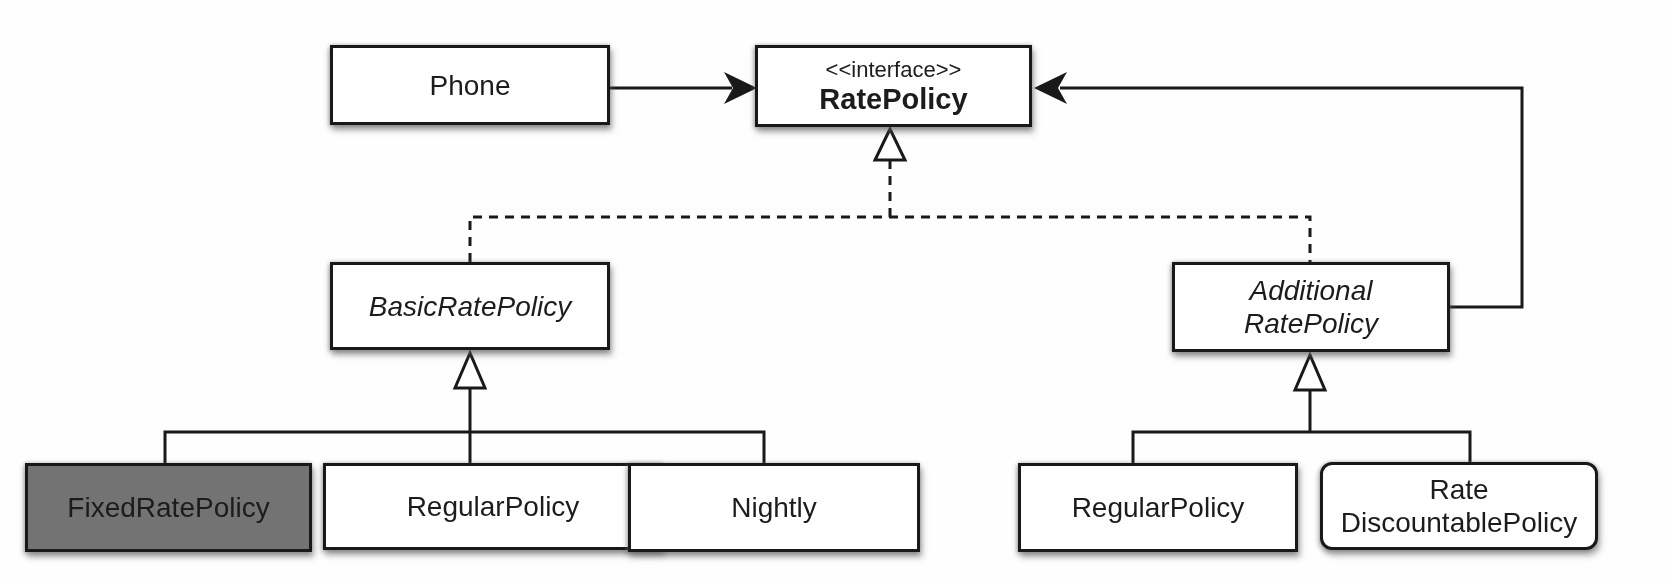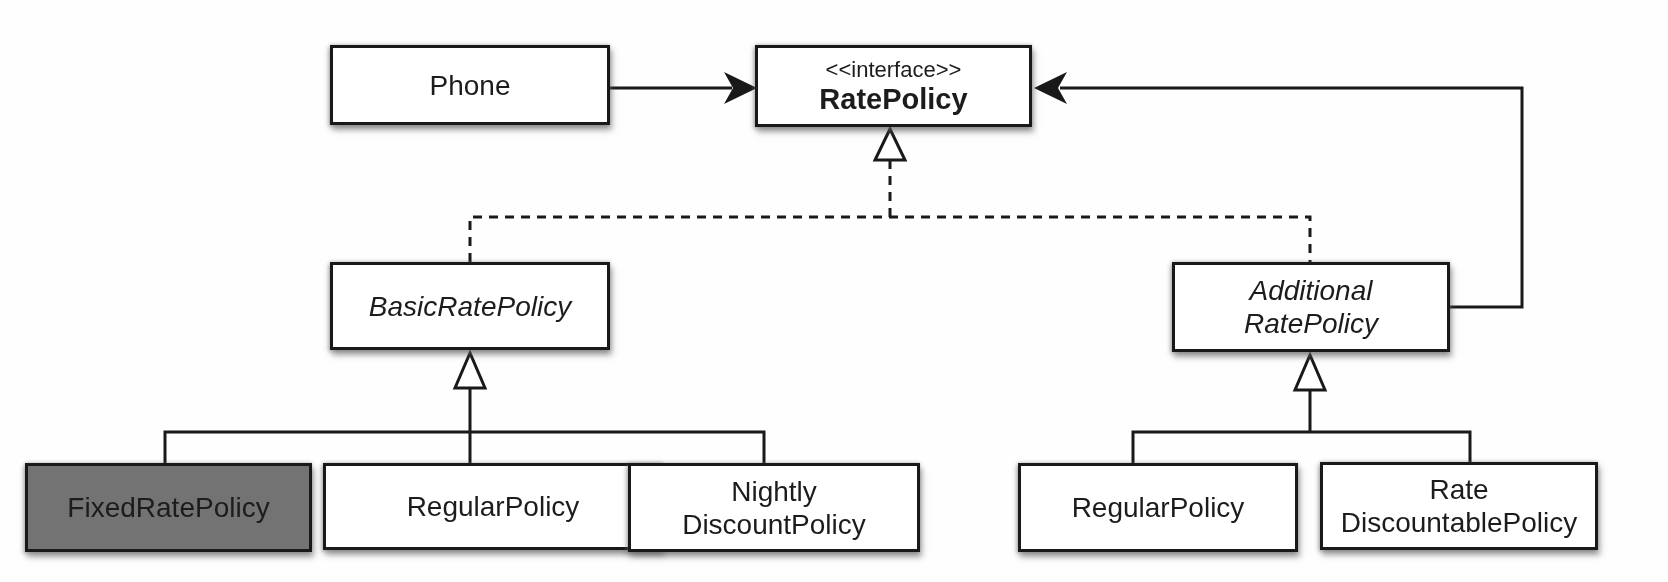--- a/index.html
+++ b/index.html
@@ -22,21 +22,21 @@
   .uml-box.highlight{background:#737373;}
   
   .b-phone{left:330px;top:45px;width:280px;height:80px;}
   .b-ratepolicy{left:755px;top:45px;width:277px;height:82px;}
   .b-basic{left:330px;top:262px;width:280px;height:88px;}
   .b-additional{left:1172px;top:262px;width:278px;height:90px;text-align:right;}
   .b-fixed{left:25px;top:463px;width:287px;height:89px;}
   .b-regular{left:323px;top:463px;width:340px;height:87px;}
   .b-nightly{left:628px;top:463px;width:292px;height:89px;}
   .b-taxable{left:1018px;top:463px;width:280px;height:89px;}
-  .b-ratedisc{left:1320px;top:462px;width:278px;height:88px;}
+  .b-ratedisc{left:1320px;top:462px;width:278px;height:88px;border-radius:12px;}
 </style>
 </head>
 <body>
 
 <div id="stage">
 
   <svg id="wires" width="1668" height="582" viewBox="0 0 1668 582">
     <g stroke="#191919" stroke-width="3" fill="none">
 
       <line x1="610" y1="88" x2="732" y2="88"></line>
@@ -86,21 +86,20 @@
   <div class="uml-box b-fixed highlight">
     <span class="name">FixedRatePolicy</span>
   </div>
 
   <div class="uml-box b-regular">
     <span class="name">RegularPolicy</span>
   </div>
 
   <div class="uml-box b-nightly">
     <span class="name">Nightly</span>
-    <span class="name">DiscountPolicy</span>
   </div>
 
   <div class="uml-box b-taxable">
     <span class="name">RegularPolicy</span>
   </div>
 
   <div class="uml-box b-ratedisc">
     <span class="name">Rate</span>
     <span class="name">DiscountablePolicy</span>
   </div>

